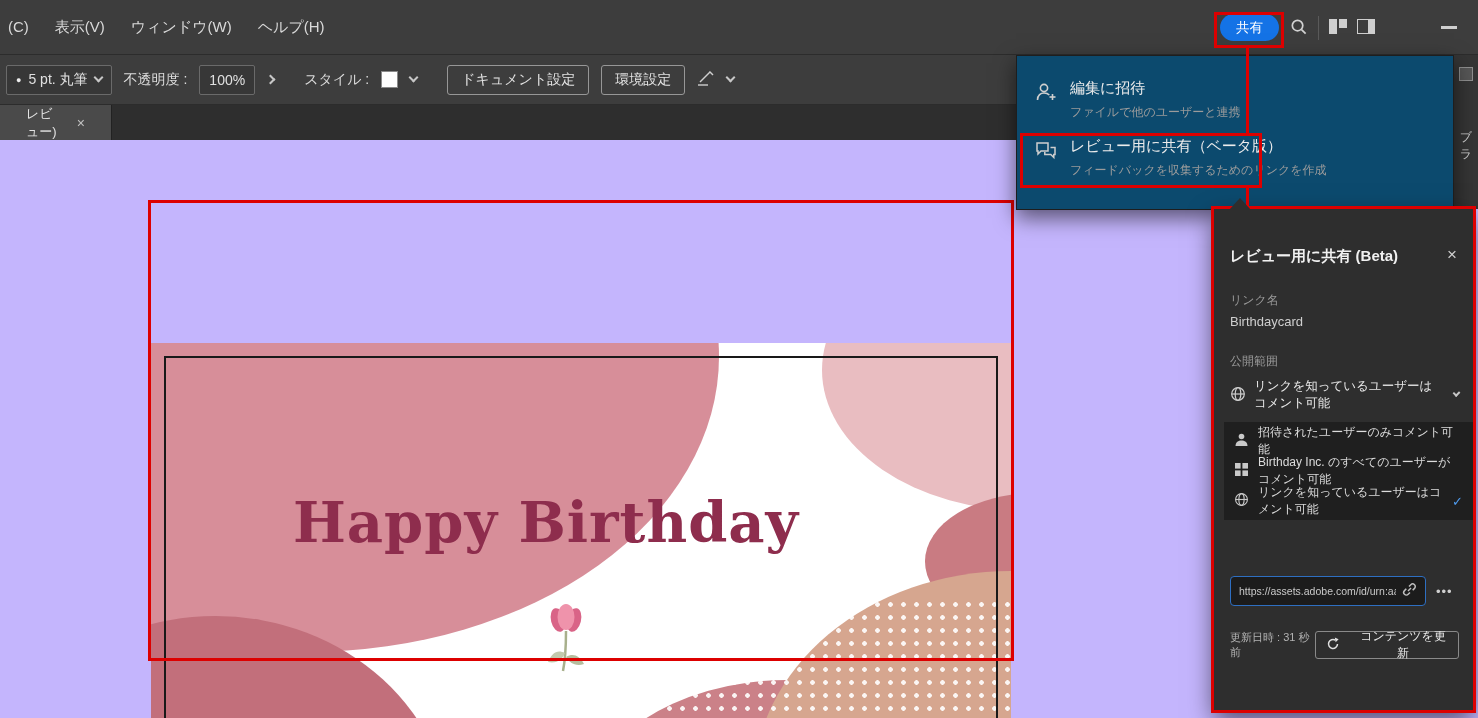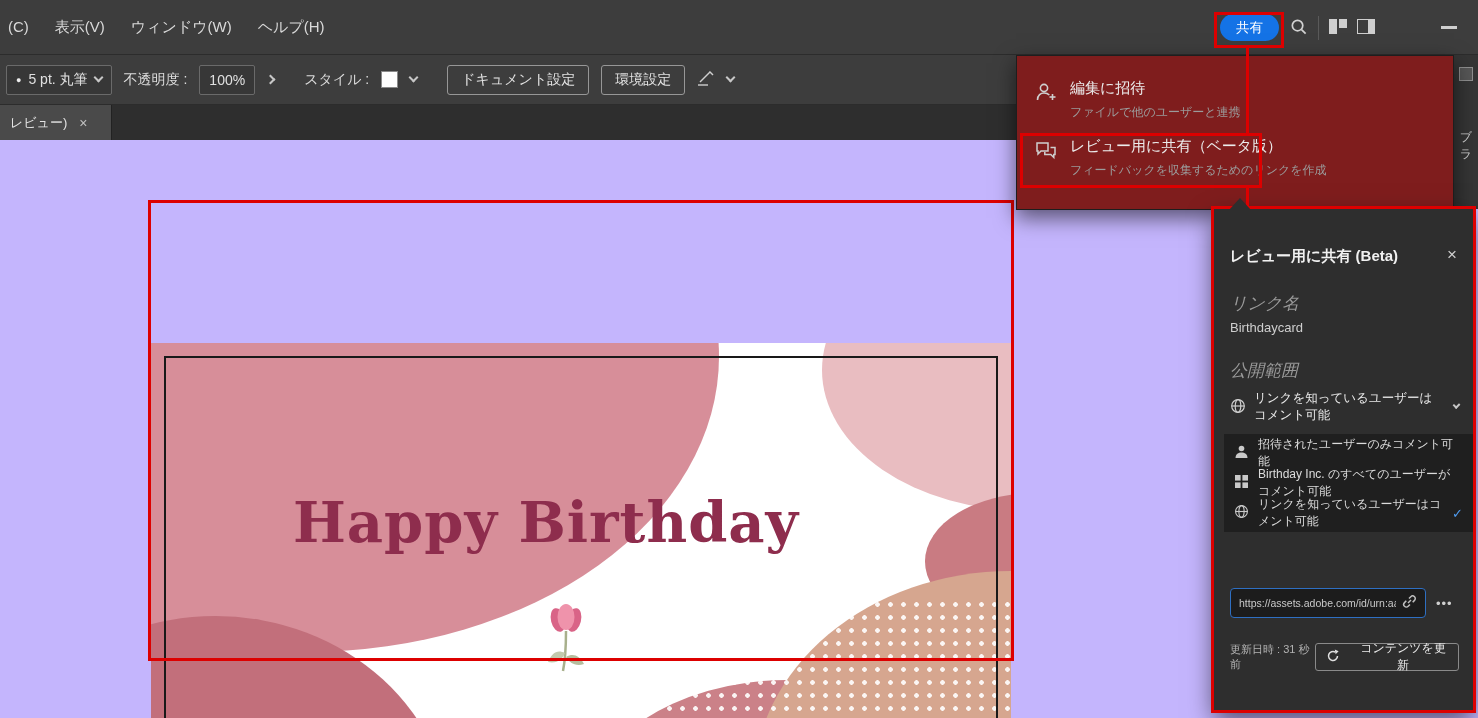--- a/index.html
+++ b/index.html
@@ -53,21 +53,21 @@
   .mt18 { margin-left:18px; }
 
   
   .tabbar {
     position:absolute; left:0; top:105px; right:0; height:35px;
     background:#2e2e2e; z-index:8;
   }
   .doc-tab {
     position:absolute; left:0; top:0; bottom:0; width:112px;
     background:#4a4a4a; border-right:1px solid #222;
-    display:flex; align-items:center; gap:12px; padding:0 10px;
+    display:flex; align-items:center; gap:12px; padding:0 26px;
     font-size:13px; color:#e3e3e3;
   }
   .tab-close { color:#c2c2c2; font-size:14px; }
 
   
   .canvas { position:absolute; left:0; top:140px; right:0; bottom:0; background:#c4b5fd; }
   .card {
     position:absolute; left:151px; top:203px; width:860px; height:455px;
     background:#ffffff; overflow:hidden; z-index:2;
   }
@@ -91,21 +91,21 @@
   }
   .tulip { position:absolute; left:392px; top:258px; z-index:4; }
   .card-lines {
     position:absolute; left:0; right:70px; top:366px; text-align:center;
     font-size:19px; font-weight:bold; color:#a44e64; line-height:35px; z-index:4;
   }
 
   
   .share-menu {
     position:absolute; left:1016px; top:55px; width:438px; height:155px;
-    background:#7f1d1d; border:1px solid #1e1e1e;
+    background:#0c4a6e; border:1px solid #1e1e1e;
     box-shadow:0 8px 20px rgba(0,0,0,.55);
     padding-top:14px; z-index:20;
   }
   .sm-item { display:flex; gap:13px; padding:9px 0 9px 18px; align-items:flex-start; height:58px; }
   .sm-icon { flex:none; margin-top:2px; }
   .sm-title { font-size:15px; color:#ececec; }
   .sm-sub { font-size:12px; color:#9b9b9b; margin-top:6px; }
 
   
   .dock-strip { position:absolute; left:1454px; top:55px; width:24px; height:154px; background:#353535; z-index:15; }
@@ -118,21 +118,21 @@
     background:#2e2e2e; box-shadow:0 10px 24px rgba(0,0,0,.6);
     padding:16px 14px 0 16px; z-index:40; font-size:12px;
   }
   .panel-caret {
     position:absolute; left:1229px; top:198px; width:0; height:0;
     border-left:11px solid transparent; border-right:11px solid transparent;
     border-bottom:12px solid #2e2e2e; z-index:51; pointer-events:none;
   }
   .rp-title { font-size:15px; font-weight:bold; color:#f1f1f1; margin-top:22px; }
   .rp-close { position:absolute; right:16px; top:36px; color:#cfcfcf; font-size:17px; background:none; border:none; font-family:inherit; }
-  .rp-label { font-size:17px; color:#9a9a9a;font-style:italic; }
+  .rp-label { font-size:12px; color:#9a9a9a; }
   .rp-linkname-label { margin-top:26px; }
   .rp-linkname { margin-top:5px; font-size:13px; color:#cfcfcf; }
   .rp-scope-label { margin-top:24px; }
   .rp-scope-row { margin-top:8px; display:flex; align-items:center; gap:8px; font-size:12.5px; color:#e8e8e8; }
   .rp-scope-row .chev { width:6px; height:6px; margin-left:2px; }
   .rp-options { margin:10px -14px 0 -6px; background:#1f1f1f; padding:4px 0; }
   .rp-option { display:flex; align-items:center; gap:9px; height:30px; padding:0 10px; font-size:12px; color:#dcdcdc; }
   .rp-check { margin-left:auto; color:#4f9cf0; font-size:13px; }
   .rp-url-row { margin-top:56px; display:flex; align-items:center; gap:10px; }
   .rp-url {

